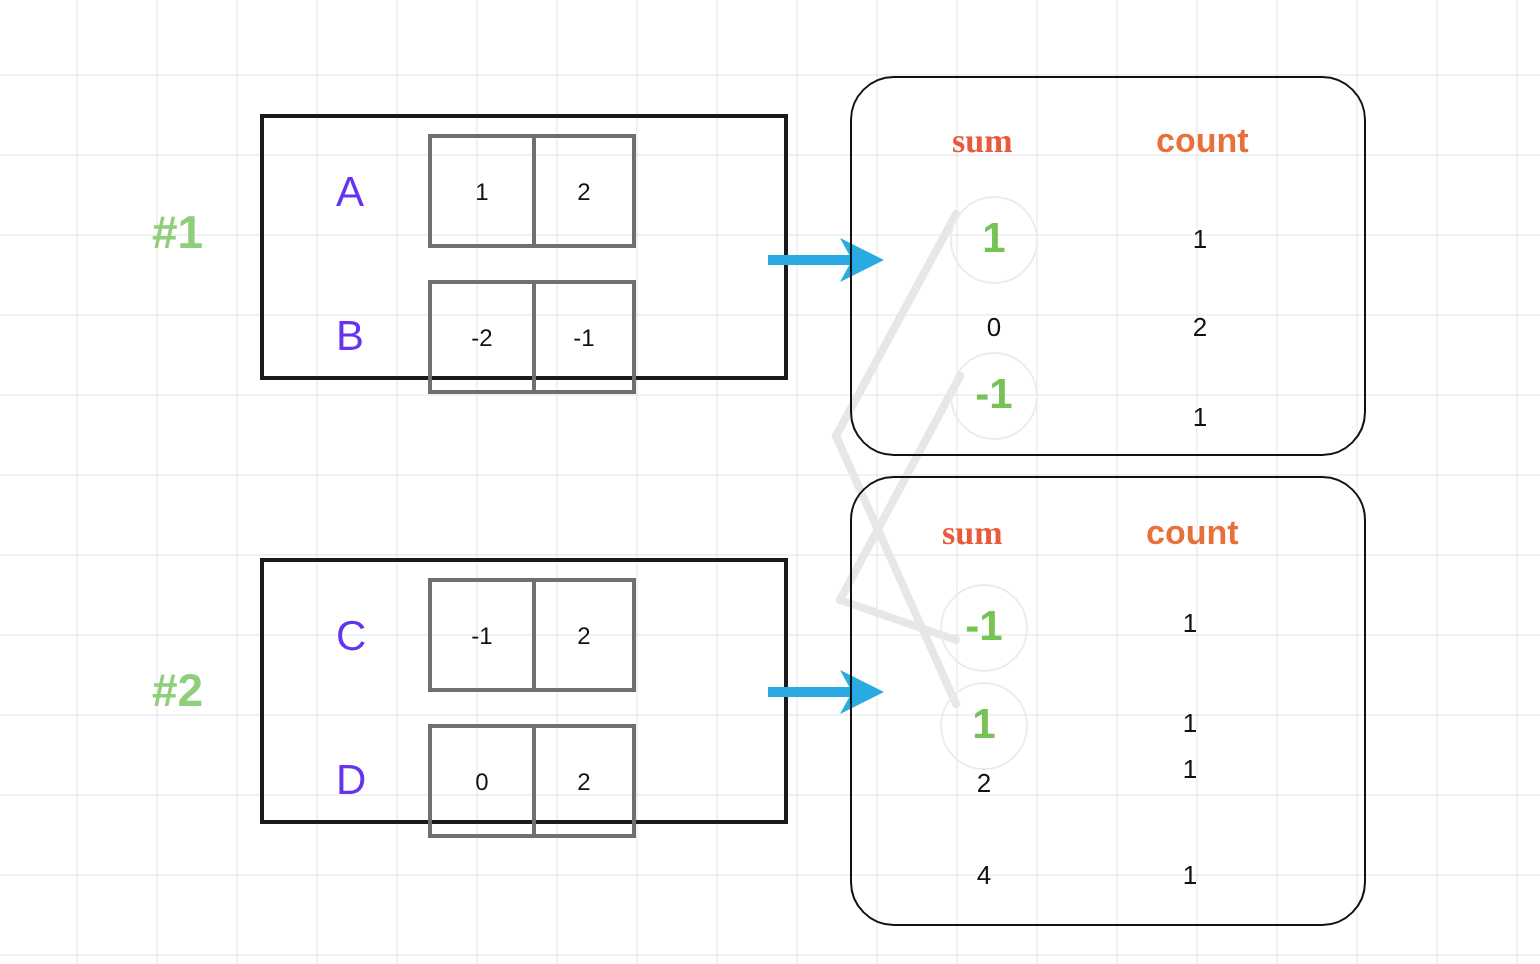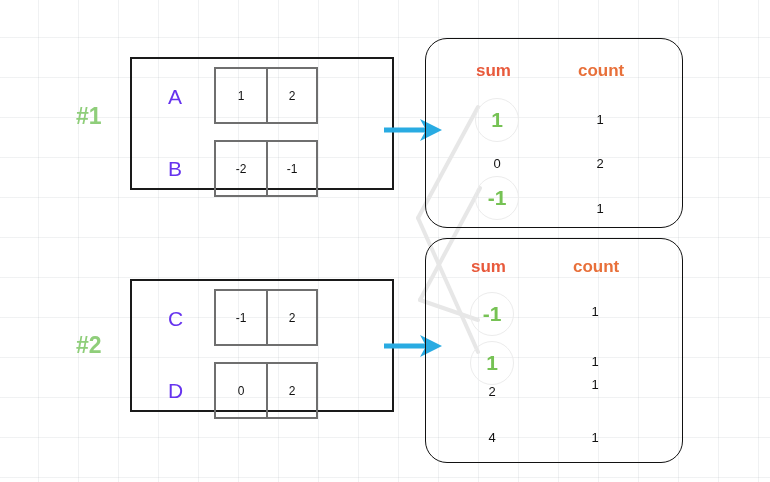--- a/index.html
+++ b/index.html
@@ -65,21 +65,21 @@
     border-radius:22px;
     box-sizing:border-box;
     background:transparent;
   }
   .col-head{
     position:absolute;
     font-size:17px;
     font-weight:700;
     font-family:"Liberation Sans", sans-serif;
   }
-  .col-head.sum{color:#e85a3c;}
+  .col-head.sum{color:#e85a3c;font-family:Liberation Serif, serif;}
   .col-head.count{color:#e8703a;}
   .val{
     position:absolute;
     font-size:13px;
     color:#111;
     text-align:center;
     font-family:"Liberation Sans", sans-serif;
   }
   .val.hl{
     font-size:21px;

